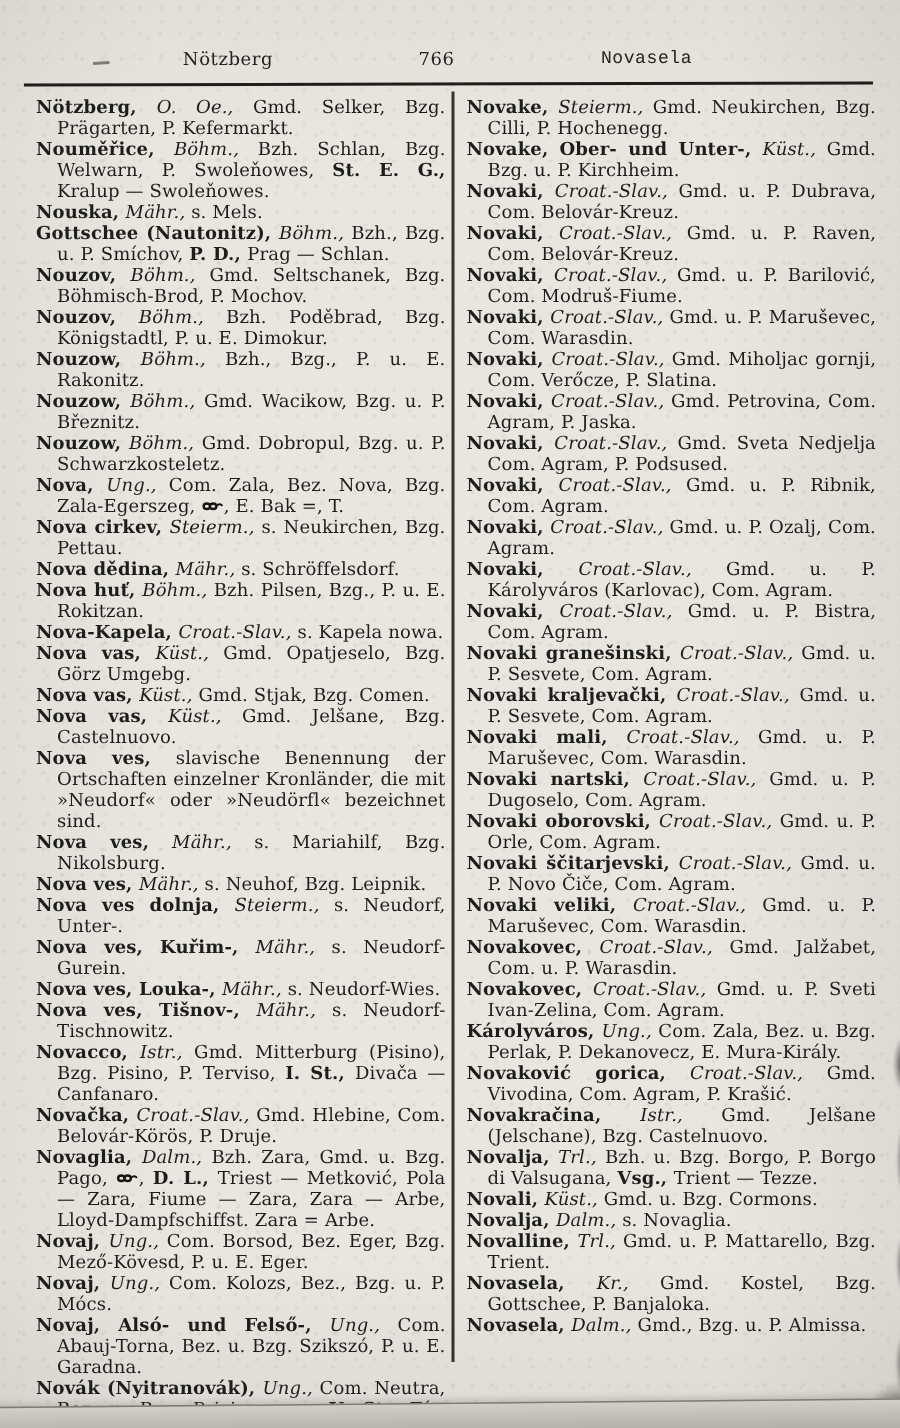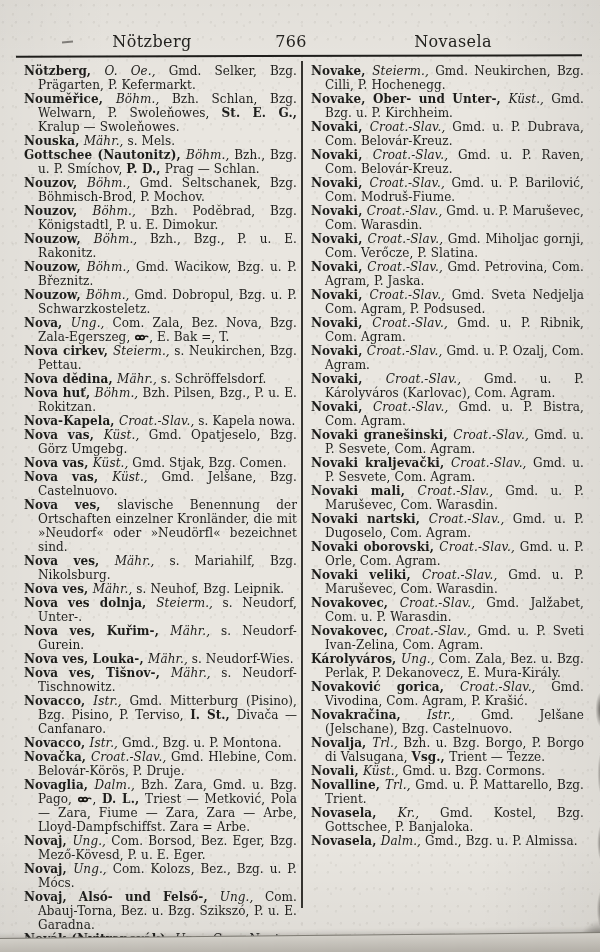--- a/index.html
+++ b/index.html
@@ -14,26 +14,26 @@
       radial-gradient(circle at 41% 83%, rgba(110,104,92,0.07) 0 1px, transparent 1.6px),
       linear-gradient(90deg, rgba(0,0,0,0.035), rgba(0,0,0,0) 18%, rgba(0,0,0,0) 80%, rgba(0,0,0,0.05)),
       linear-gradient(180deg, rgba(0,0,0,0.03), rgba(0,0,0,0) 10%, rgba(0,0,0,0) 88%, rgba(0,0,0,0.05));
     background-size: 13px 17px, 19px 23px, 29px 31px, 100% 100%, 100% 100%;
     font-family:"DejaVu Serif","Liberation Serif",serif;
     color:#1d1d1b;
   }
   .hdr{
     position:absolute;top:32px;
     transform:translateX(-50%);
-    font-size:16px;letter-spacing:0.4px;color:#23221f;
+    font-size:12px;letter-spacing:0.4px;color:#23221f;
     white-space:nowrap;
   }
   .hdr-left{left:152px;}
   .hdr-page{left:291px;}
-  .hdr-right{left:453px;}
+  .hdr-right{left:431px;font-family:Liberation Mono, monospace;}
   .header-rule{
     position:absolute;left:16px;top:55px;width:566px;height:2px;
     background:#1f1e1b;transform:rotate(-0.15deg);
   }
   .col-divider{
     position:absolute;left:301px;top:61px;width:1.6px;height:847px;
     background:#35332f;
   }
   .col{position:absolute;top:64px;width:273px;}
   .col-left{left:24px;}
@@ -110,21 +110,20 @@
       <p class="entry"><span class="rb">Nova vas, </span><span class="ri">Küst., </span><span class="rr">Gmd. Stjak, Bzg. Comen.</span></p>
       <p class="entry"><span class="rb">Nova vas, </span><span class="ri">Küst., </span><span class="rr">Gmd. Jelšane, Bzg. Castelnuovo.</span></p>
       <p class="entry"><span class="rb">Nova ves, </span><span class="rr">slavische Benennung der Ortschaften einzelner Kronländer, die mit »Neudorf« oder »Neudörfl« bezeichnet sind.</span></p>
       <p class="entry"><span class="rb">Nova ves, </span><span class="ri">Mähr., </span><span class="rr">s. Mariahilf, Bzg. Nikolsburg.</span></p>
       <p class="entry"><span class="rb">Nova ves, </span><span class="ri">Mähr., </span><span class="rr">s. Neuhof, Bzg. Leipnik.</span></p>
       <p class="entry"><span class="rb">Nova ves dolnja, </span><span class="ri">Steierm., </span><span class="rr">s. Neudorf, Unter-.</span></p>
       <p class="entry"><span class="rb">Nova ves, Kuřim-, </span><span class="ri">Mähr., </span><span class="rr">s. Neudorf-Gurein.</span></p>
       <p class="entry"><span class="rb">Nova ves, Louka-, </span><span class="ri">Mähr., </span><span class="rr">s. Neudorf-Wies.</span></p>
       <p class="entry"><span class="rb">Nova ves, Tišnov-, </span><span class="ri">Mähr., </span><span class="rr">s. Neudorf-Tischnowitz.</span></p>
       <p class="entry"><span class="rb">Novacco, </span><span class="ri">Istr., </span><span class="rr">Gmd. Mitterburg (Pisino), Bzg. Pisino, P. Terviso, </span><span class="rb">I. St., </span><span class="rr">Divača — Canfanaro.</span></p>
-      <p class="entry"><span class="rb">Novacco, </span><span class="ri">Istr., </span><span class="rr">Gmd., Bzg. u. P. Montona.</span></p>
       <p class="entry"><span class="rb">Novačka, </span><span class="ri">Croat.-Slav., </span><span class="rr">Gmd. Hlebine, Com. Belovár-Körös, P. Druje.</span></p>
       <p class="entry"><span class="rb">Novaglia, </span><span class="ri">Dalm., </span><span class="rr">Bzh. Zara, Gmd. u. Bzg. Pago, </span><span class="posthorn"><svg width="15" height="9" viewBox="0 0 30 16">
             <path d="M3.5 8 C3.5 3,12 3,12 8 C12 13,3.5 13,3.5 8 Z M12 8 C12 3,20.5 3,20.5 8 C20.5 13,12 13,12 8 Z" fill="none" stroke="#161511" stroke-width="3.2"></path>
             <path d="M20.5 8 C22.5 4.5,26.5 4.5,28.5 7.5" fill="none" stroke="#161511" stroke-width="2.6"></path>
           </svg></span><span class="rr">, </span><span class="rb">D. L., </span><span class="rr">Triest — Metković, Pola — Zara, Fiume — Zara, Zara — Arbe, Lloyd-Dampfschiffst. Zara = Arbe.</span></p>
       <p class="entry"><span class="rb">Novaj, </span><span class="ri">Ung., </span><span class="rr">Com. Borsod, Bez. Eger, Bzg. Mező-Kövesd, P. u. E. Eger.</span></p>
       <p class="entry"><span class="rb">Novaj, </span><span class="ri">Ung., </span><span class="rr">Com. Kolozs, Bez., Bzg. u. P. Mócs.</span></p>
       <p class="entry"><span class="rb">Novaj, Alsó- und Felső-, </span><span class="ri">Ung., </span><span class="rr">Com. Abauj-Torna, Bez. u. Bzg. Szikszó, P. u. E. Garadna.</span></p>
       <p class="entry"><span class="rb">Novák (Nyitranovák), </span><span class="ri">Ung., </span><span class="rr">Com. Neutra, Bez. u. Bzg. Privigye, </span><span class="posthorn"><svg width="15" height="9" viewBox="0 0 30 16">
             <path d="M3.5 8 C3.5 3,12 3,12 8 C12 13,3.5 13,3.5 8 Z M12 8 C12 3,20.5 3,20.5 8 C20.5 13,12 13,12 8 Z" fill="none" stroke="#161511" stroke-width="3.2"></path>
@@ -143,28 +142,30 @@
       <p class="entry"><span class="rb">Novaki, </span><span class="ri">Croat.-Slav., </span><span class="rr">Gmd. Sveta Nedjelja Com. Agram, P. Podsused.</span></p>
       <p class="entry"><span class="rb">Novaki, </span><span class="ri">Croat.-Slav., </span><span class="rr">Gmd. u. P. Ribnik, Com. Agram.</span></p>
       <p class="entry"><span class="rb">Novaki, </span><span class="ri">Croat.-Slav., </span><span class="rr">Gmd. u. P. Ozalj, Com. Agram.</span></p>
       <p class="entry"><span class="rb">Novaki, </span><span class="ri">Croat.-Slav., </span><span class="rr">Gmd. u. P. Károlyváros (Karlovac), Com. Agram.</span></p>
       <p class="entry"><span class="rb">Novaki, </span><span class="ri">Croat.-Slav., </span><span class="rr">Gmd. u. P. Bistra, Com. Agram.</span></p>
       <p class="entry"><span class="rb">Novaki granešinski, </span><span class="ri">Croat.-Slav., </span><span class="rr">Gmd. u. P. Sesvete, Com. Agram.</span></p>
       <p class="entry"><span class="rb">Novaki kraljevački, </span><span class="ri">Croat.-Slav., </span><span class="rr">Gmd. u. P. Sesvete, Com. Agram.</span></p>
       <p class="entry"><span class="rb">Novaki mali, </span><span class="ri">Croat.-Slav., </span><span class="rr">Gmd. u. P. Maruševec, Com. Warasdin.</span></p>
       <p class="entry"><span class="rb">Novaki nartski, </span><span class="ri">Croat.-Slav., </span><span class="rr">Gmd. u. P. Dugoselo, Com. Agram.</span></p>
       <p class="entry"><span class="rb">Novaki oborovski, </span><span class="ri">Croat.-Slav., </span><span class="rr">Gmd. u. P. Orle, Com. Agram.</span></p>
+      <p class="entry"><span class="rb">Novaki ščitarjevski, </span><span class="ri">Croat.-Slav., </span><span class="rr">Gmd. u. P. Novo Čiče, Com. Agram.</span></p>
       <p class="entry"><span class="rb">Novaki veliki, </span><span class="ri">Croat.-Slav., </span><span class="rr">Gmd. u. P. Maruševec, Com. Warasdin.</span></p>
       <p class="entry"><span class="rb">Novakovec, </span><span class="ri">Croat.-Slav., </span><span class="rr">Gmd. Jalžabet, Com. u. P. Warasdin.</span></p>
       <p class="entry"><span class="rb">Novakovec, </span><span class="ri">Croat.-Slav., </span><span class="rr">Gmd. u. P. Sveti Ivan-Zelina, Com. Agram.</span></p>
       <p class="entry"><span class="rb">Károlyváros, </span><span class="ri">Ung., </span><span class="rr">Com. Zala, Bez. u. Bzg. Perlak, P. Dekanovecz, E. Mura-Király.</span></p>
       <p class="entry"><span class="rb">Novaković gorica, </span><span class="ri">Croat.-Slav., </span><span class="rr">Gmd. Vivodina, Com. Agram, P. Krašić.</span></p>
       <p class="entry"><span class="rb">Novakračina, </span><span class="ri">Istr., </span><span class="rr">Gmd. Jelšane (Jelschane), Bzg. Castelnuovo.</span></p>
       <p class="entry"><span class="rb">Novalja, </span><span class="ri">Trl., </span><span class="rr">Bzh. u. Bzg. Borgo, P. Borgo di Valsugana, </span><span class="rb">Vsg., </span><span class="rr">Trient — Tezze.</span></p>
       <p class="entry"><span class="rb">Novali, </span><span class="ri">Küst., </span><span class="rr">Gmd. u. Bzg. Cormons.</span></p>
+      <p class="entry"><span class="rb">Novalja, </span><span class="ri">Dalm., </span><span class="rr">s. Novaglia.</span></p>
       <p class="entry"><span class="rb">Novalline, </span><span class="ri">Trl., </span><span class="rr">Gmd. u. P. Mattarello, Bzg. Trient.</span></p>
       <p class="entry"><span class="rb">Novasela, </span><span class="ri">Kr., </span><span class="rr">Gmd. Kostel, Bzg. Gottschee, P. Banjaloka.</span></p>
       <p class="entry"><span class="rb">Novasela, </span><span class="ri">Dalm., </span><span class="rr">Gmd., Bzg. u. P. Almissa.</span></p>
     </div>
 
   <div class="edge-smudge"></div>
   <div class="corner-smudge"></div>
   <div class="bottom-band"></div>
 </div>
 

